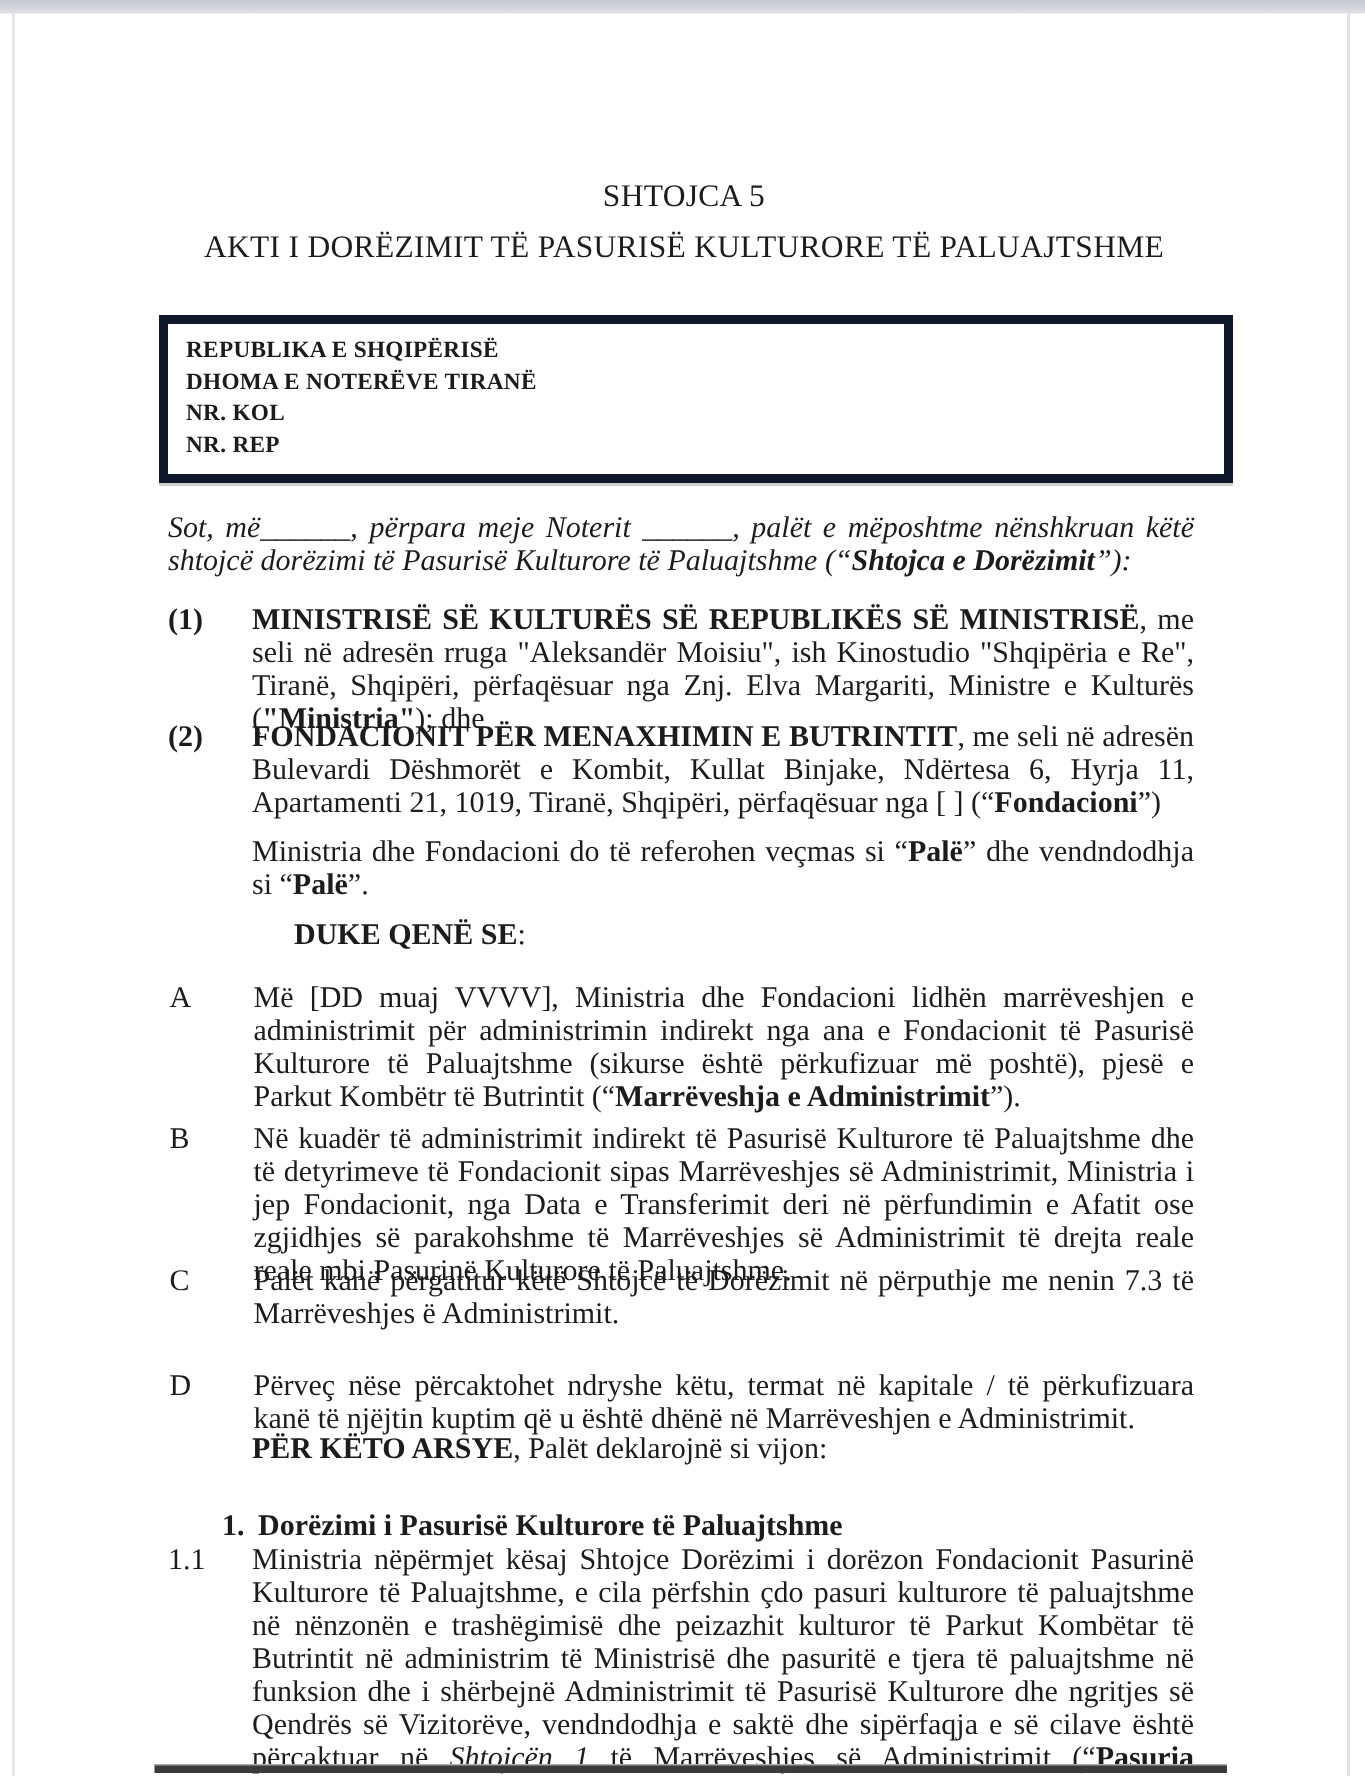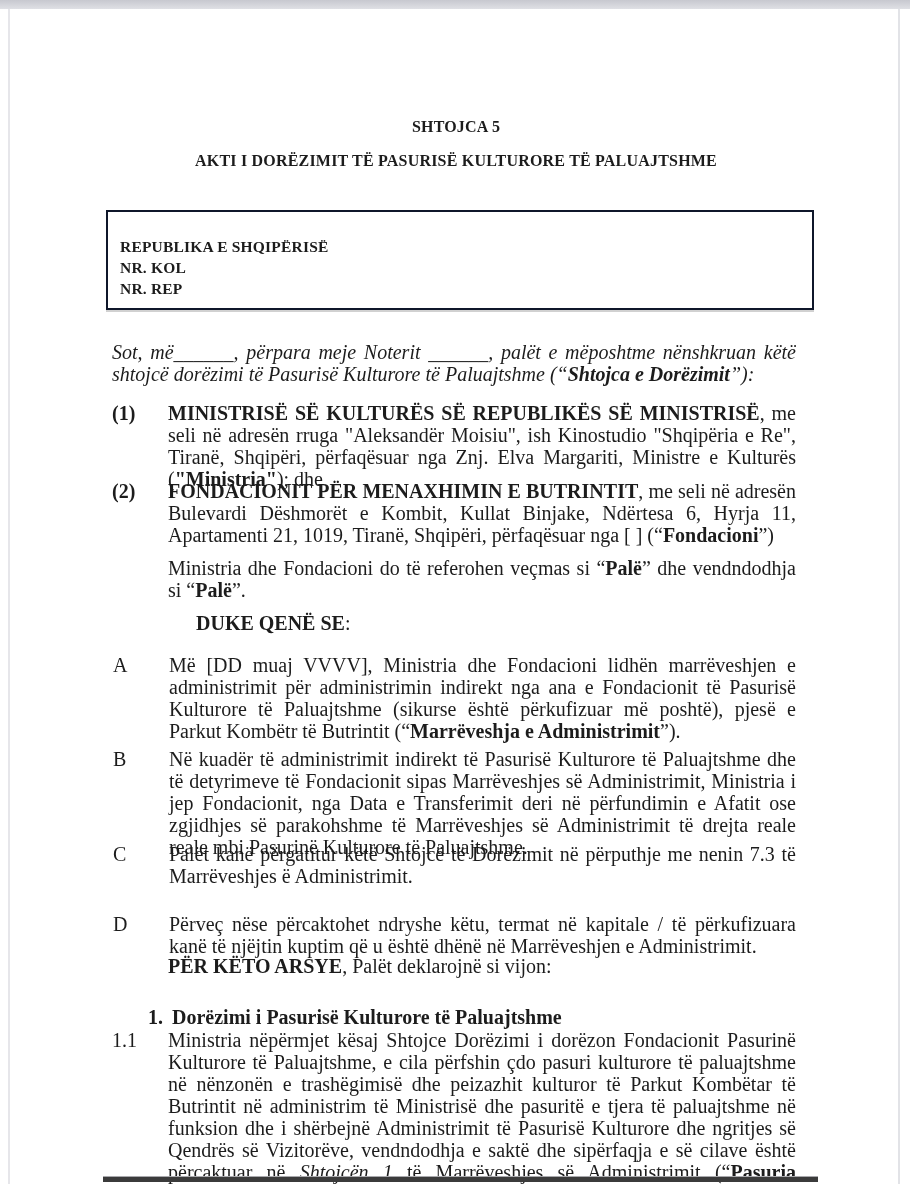--- a/index.html
+++ b/index.html
@@ -8,25 +8,25 @@
     font-family:"Liberation Serif","DejaVu Serif",serif;
     color:#1c1c1c;overflow:hidden;
     -webkit-font-smoothing:antialiased;
   }
   .edge-top{position:absolute;top:0;left:0;width:910px;height:9px;
     background:linear-gradient(#c7c8cf,#dfe0e5);}
   .edge-left{position:absolute;top:9px;left:8px;width:2px;height:1175px;background:#e6e6ea;}
   .edge-right{position:absolute;top:9px;left:898px;width:2px;height:1175px;background:#e2e3e7;}
 
   .centered{position:absolute;left:110px;width:692px;text-align:center;
-    font-weight:bold;font-size:16px;letter-spacing:.2px;}
+    font-weight:normal;font-size:21px;letter-spacing:.2px;}
 
   .notary-box{position:absolute;left:106px;top:210px;width:682px;
-    border:2px solid #0f172a;box-shadow:0 2px 0 rgba(0,0,0,.18);
-    padding:24px 10px 9px 12px;}
+    border:6px solid #0f172a;box-shadow:0 2px 0 rgba(0,0,0,.18);
+    padding:7px 10px 9px 12px;}
   .notary-box .bline{font-weight:bold;font-size:15.5px;line-height:21px;letter-spacing:.2px;}
 
   .block{position:absolute;font-size:20px;line-height:22px;}
   .intro{left:112px;width:684px;font-style:italic;text-align:justify;}
   .hang{left:112px;width:684px;display:flex;}
   .hang .lbl{flex:0 0 56px;font-weight:bold;}
   .hang .lbl.plain{font-weight:normal;}
   .hang .bodytext{flex:1;text-align:justify;}
   .indented{left:168px;width:628px;text-align:justify;}
   .heading-b{font-weight:bold;}
@@ -44,20 +44,21 @@
 
 <div class="edge-top"></div>
 <div class="edge-left"></div>
 <div class="edge-right"></div>
 
 <div class="centered" style="top:118px;">SHTOJCA 5</div>
 <div class="centered" style="top:152px;">AKTI I DORËZIMIT TË PASURISË KULTURORE TË PALUAJTSHME</div>
 
 <div class="notary-box">
   <div class="bline">REPUBLIKA E SHQIPËRISË</div>
+  <div class="bline">DHOMA E NOTERËVE TIRANË</div>
   <div class="bline">NR. KOL</div>
   <div class="bline">NR. REP</div>
 </div>
 
 <p class="block intro" style="top:341px;margin:0;"><span>Sot, më______, përpara meje Noterit ______, palët e mëposhtme nënshkruan këtë shtojcë dorëzimi të Pasurisë Kulturore të Paluajtshme  (“</span><span class="bi">Shtojca e Dorëzimit</span><span>”):</span></p>
 
 <div class="block hang" style="top:402px;">
   <span class="lbl">(1)</span>
   <span class="bodytext"><b>MINISTRISË SË KULTURËS SË REPUBLIKËS SË MINISTRISË</b><span>, me seli në adresën rruga "Aleksandër Moisiu", ish Kinostudio "Shqipëria e Re", Tiranë, Shqipëri, përfaqësuar nga Znj. Elva Margariti, Ministre e Kulturës (</span><b>"Ministria"</b><span>); dhe</span></span>
 </div>

